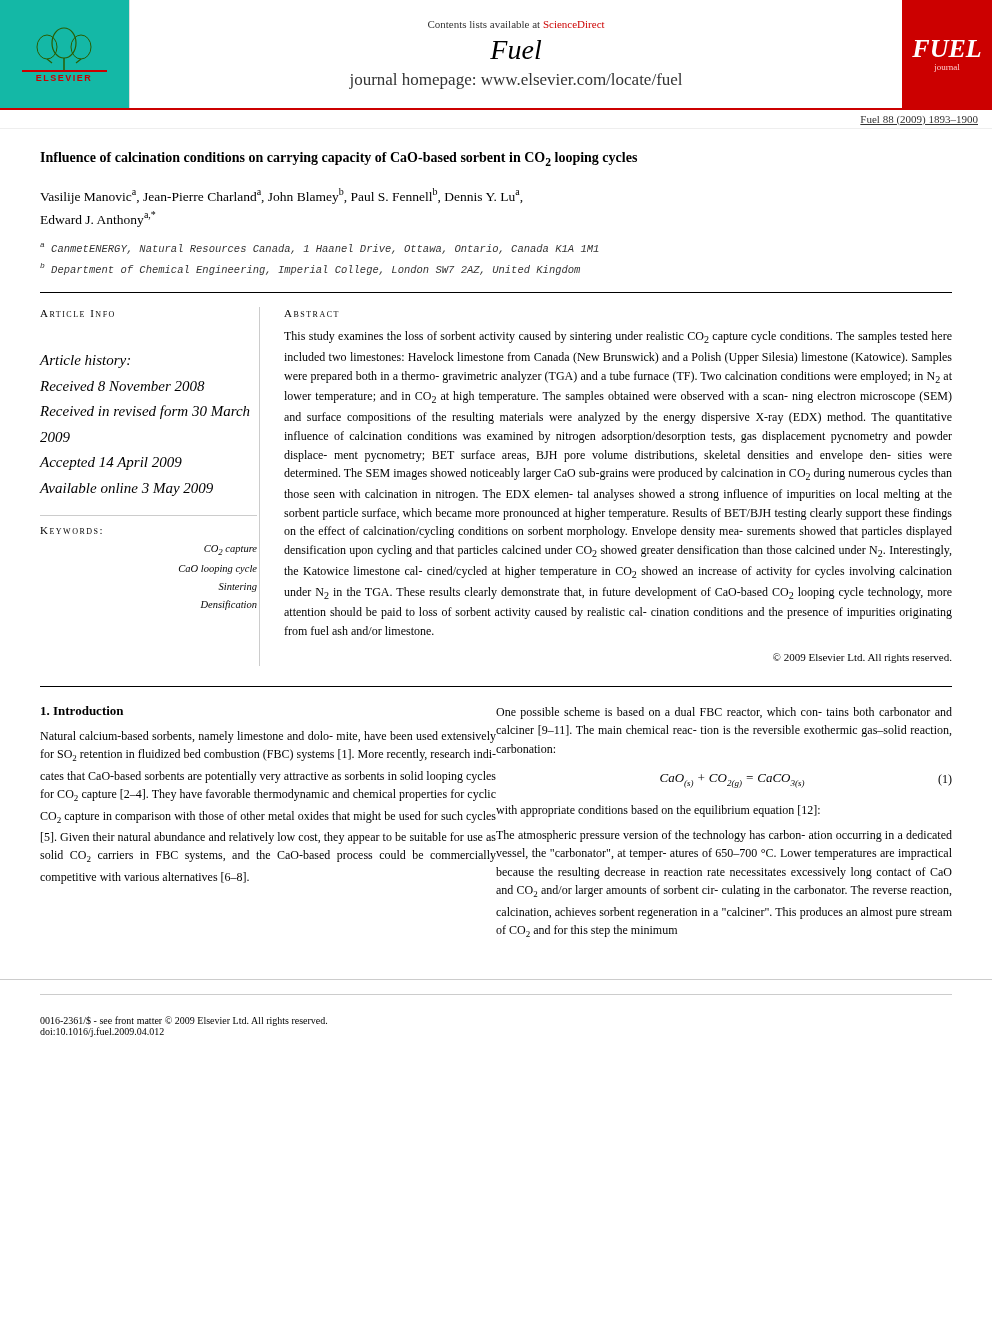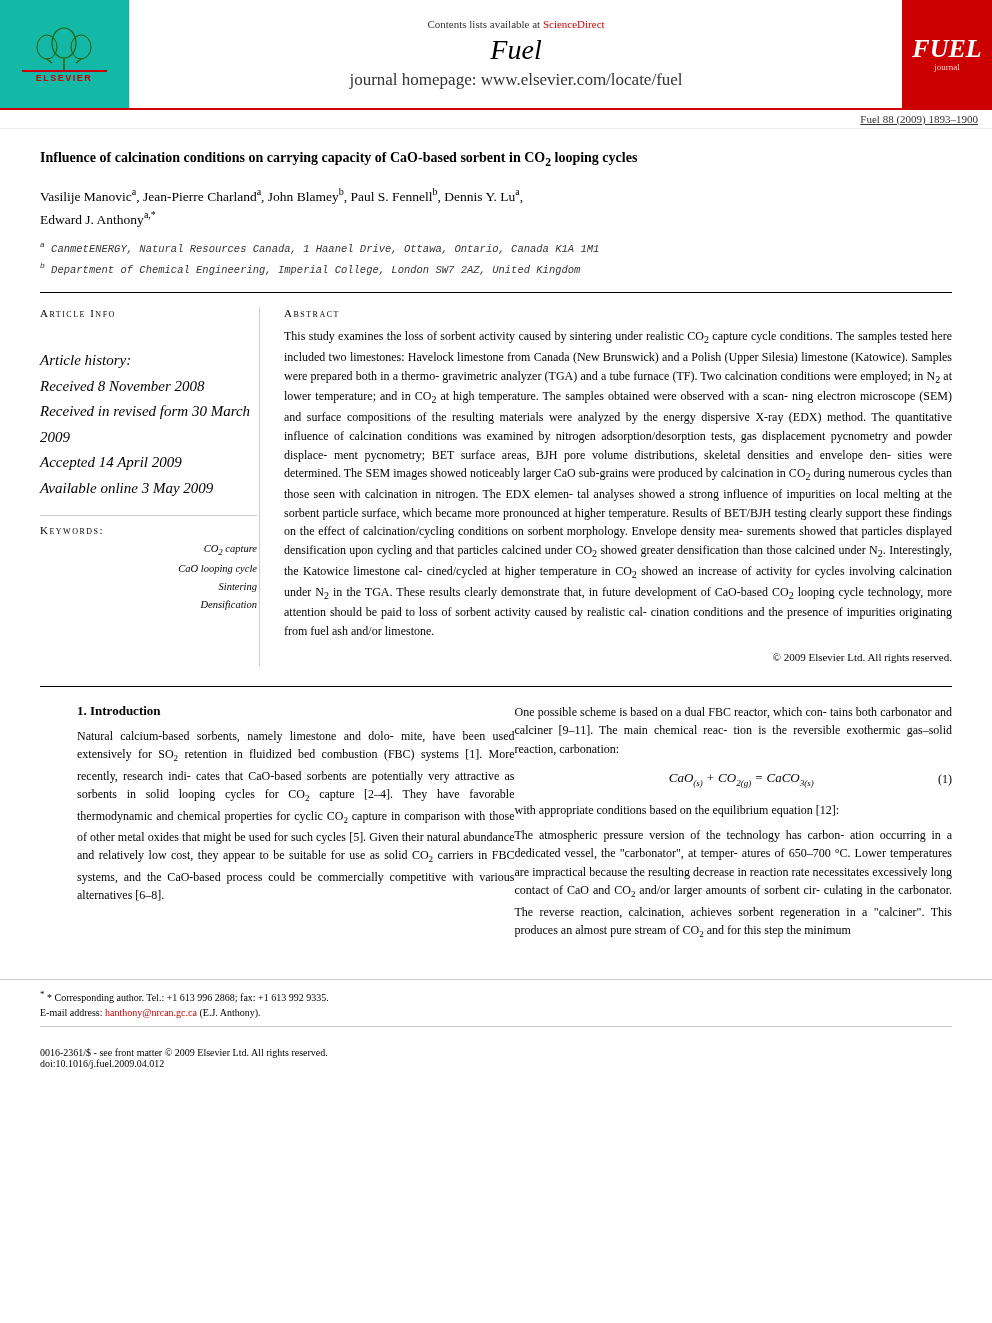--- a/index.html
+++ b/index.html
@@ -181,21 +181,20 @@
     
     .section-divider {
       border: none;
       border-top: 1px solid #000;
       margin: 16px 0;
     }
 
     
     .body-two-col {
       display: flex;
-      margin-left: 37px;
     }
     .body-left {
       flex: 1;
     }
     .body-right {
       flex: 1;
     }
 
     .section-title {
       font-size: 13px;
@@ -449,25 +448,17 @@
           achieves sorbent regeneration in a "calciner". This produces an
           almost pure stream of CO<sub>2</sub> and for this step the minimum
         </p>
       </div>
     </div>
 
   </div>
 </div>
 
 <div class="page-footer">
-  <div class="footer-note">
-    <span class="star">*</span>
-    <span>* Corresponding author. Tel.: +1 613 996 2868; fax: +1 613 992 9335.</span>
-    <br>
-    <span>E-mail address: </span>
-    <span style="color:#c00;">hanthony@nrcan.gc.ca</span>
-    <span>(E.J. Anthony).</span>
-  </div>
   <div class="footer-legal">
     <div>0016-2361/$ - see front matter © 2009 Elsevier Ltd. All rights reserved.</div>
     <div>doi:10.1016/j.fuel.2009.04.012</div>
   </div>
 </div>
 
 </body></html>

